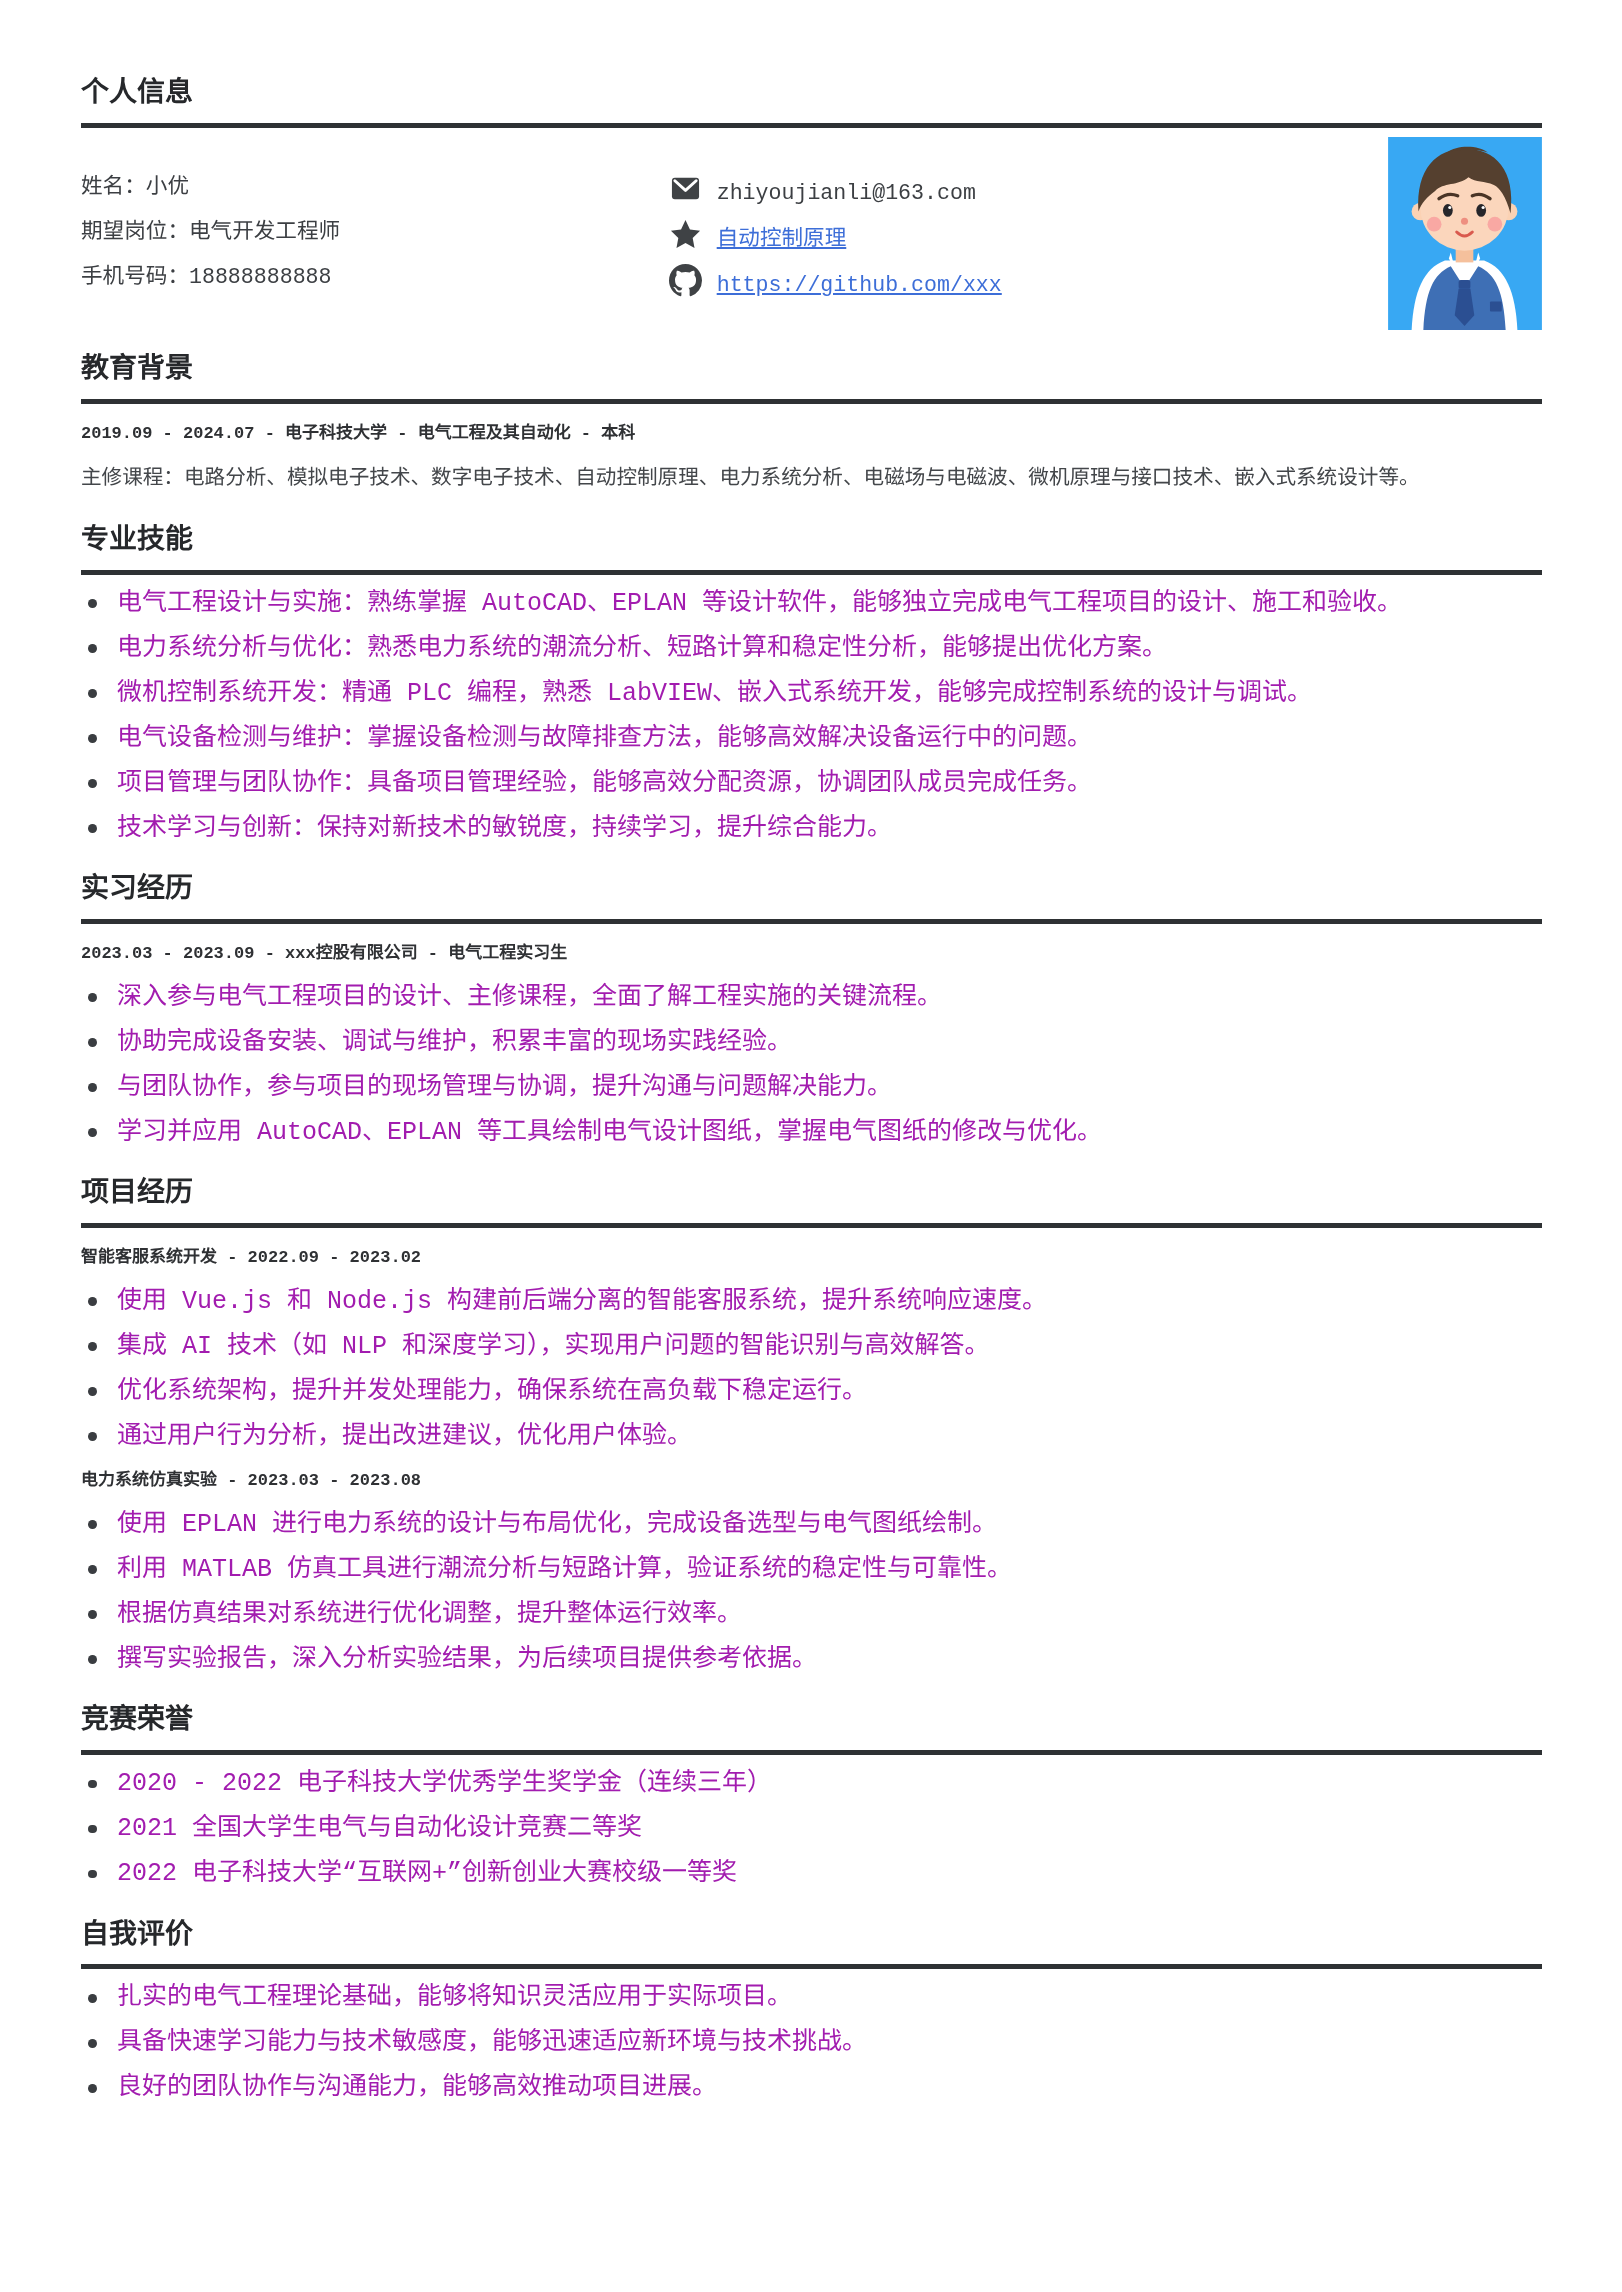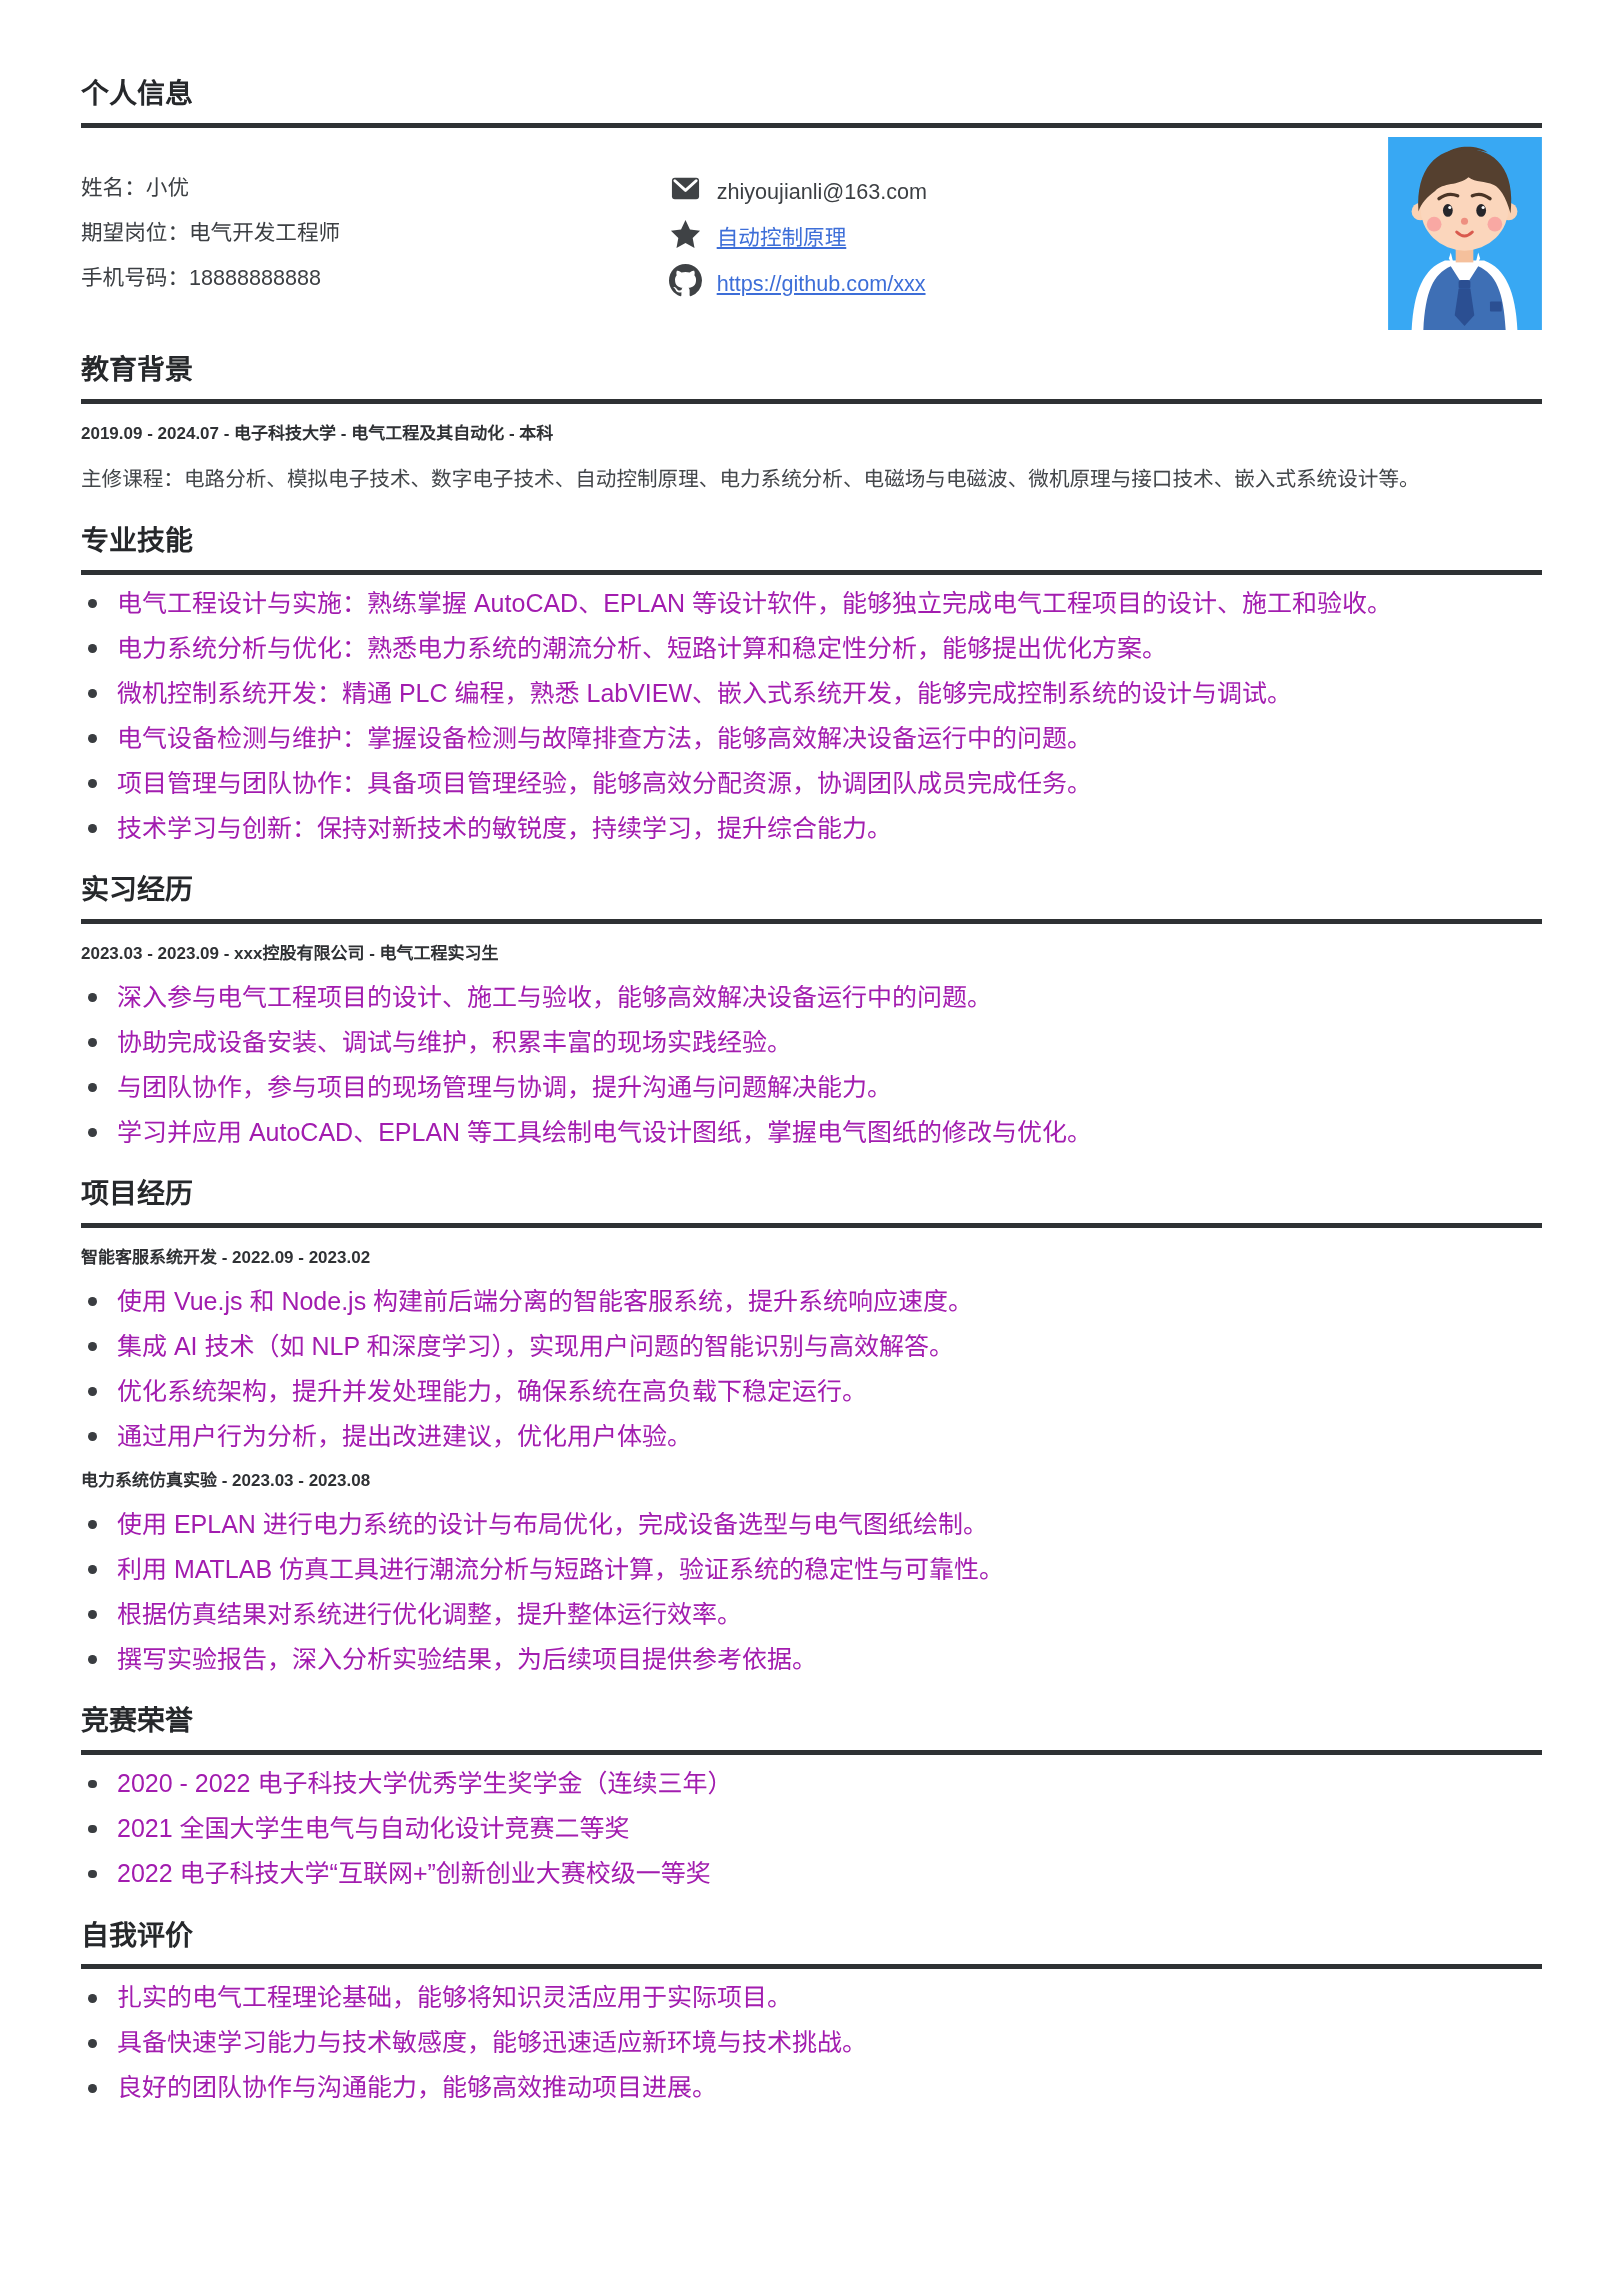--- a/index.html
+++ b/index.html
@@ -9,20 +9,21 @@
     height: 2293px;
     background: #ffffff;
     font-family: "Liberation Sans", "DejaVu Sans", sans-serif;
     color: #3e4145;
     overflow: hidden;
   }
   .page {
     width: 1622px;
     height: 1821px;
     padding: 76px 80px 29px 81px;
+    font-family: Liberation Mono, monospace;
   }
   .section { margin-top: 21.6px; }
   .section:first-child { margin-top: 0; }
   .section-title {
     font-size: 28px;
     line-height: 35px;
     font-weight: 700;
     color: #26282b;
     margin: 0 0 11.8px 0;
   }
@@ -197,21 +198,21 @@
       <div class="bullet"><span class="dot"></span><span>项目管理与团队协作：具备项目管理经验，能够高效分配资源，协调团队成员完成任务。</span></div>
       <div class="bullet"><span class="dot"></span><span>技术学习与创新：保持对新技术的敏锐度，持续学习，提升综合能力。</span></div>
     </div>
   </div>
 
   <div class="section">
     <h2 class="section-title">实习经历</h2>
     <div class="rule"></div>
     <div class="sub-heading">2023.03 - 2023.09 - xxx控股有限公司 - 电气工程实习生</div>
     <div class="bullets" style="margin-top:0;">
-      <div class="bullet"><span class="dot"></span><span>深入参与电气工程项目的设计、施工与验收，能够高效解决设备运行中的问题。</span></div>
+      <div class="bullet"><span class="dot"></span><span>深入参与电气工程项目的设计、主修课程，全面了解工程实施的关键流程。</span></div>
       <div class="bullet"><span class="dot"></span><span>协助完成设备安装、调试与维护，积累丰富的现场实践经验。</span></div>
       <div class="bullet"><span class="dot"></span><span>与团队协作，参与项目的现场管理与协调，提升沟通与问题解决能力。</span></div>
       <div class="bullet"><span class="dot"></span><span>学习并应用 AutoCAD、EPLAN 等工具绘制电气设计图纸，掌握电气图纸的修改与优化。</span></div>
     </div>
   </div>
 
   <div class="section">
     <h2 class="section-title">项目经历</h2>
     <div class="rule"></div>
 

